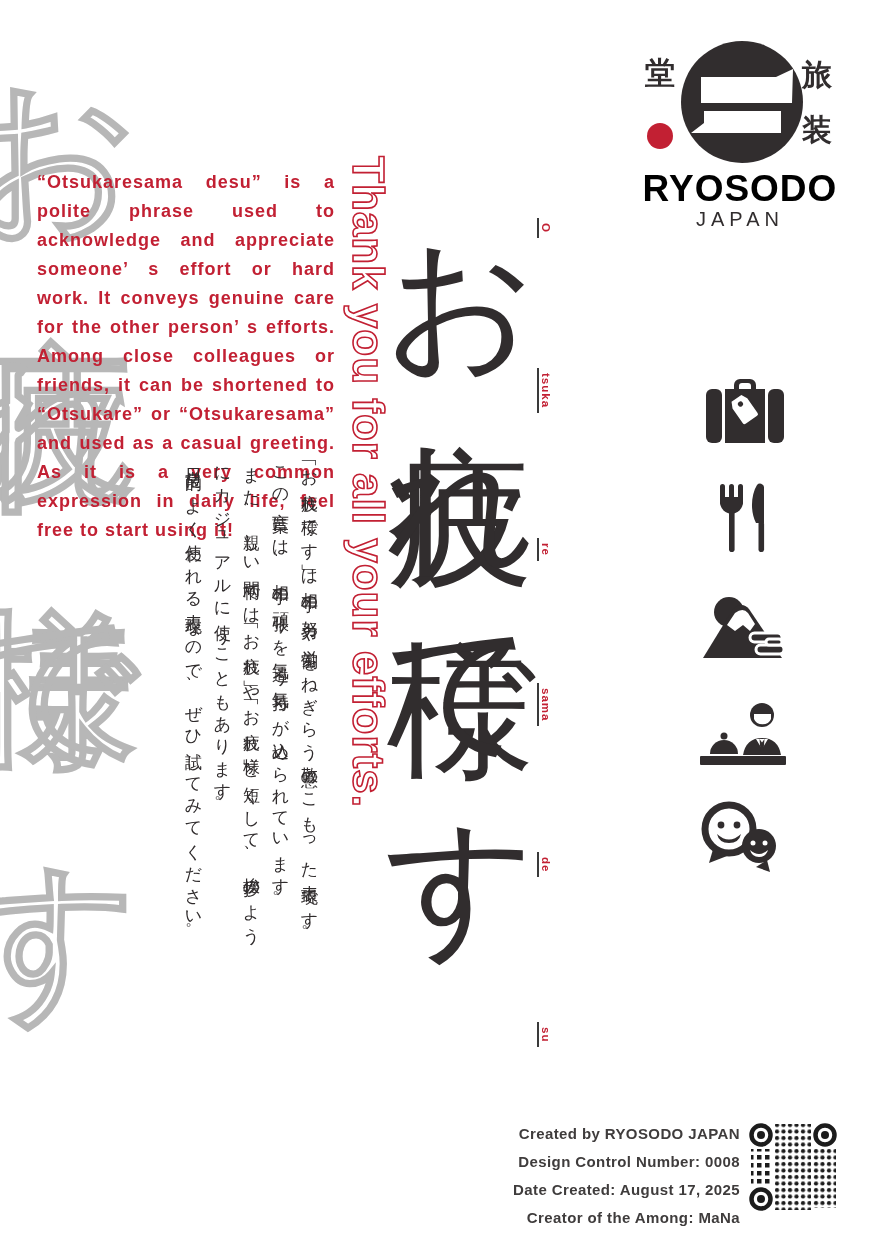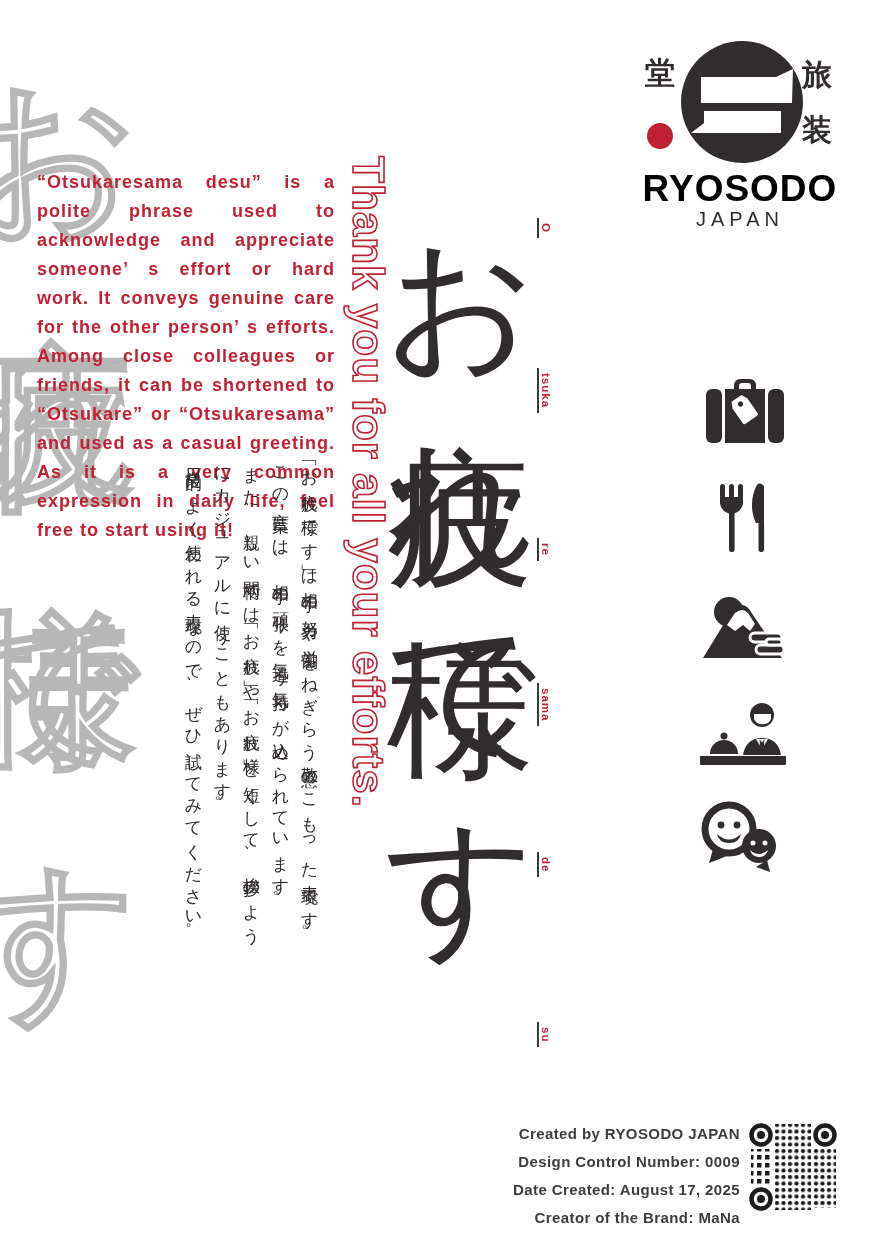--- a/index.html
+++ b/index.html
@@ -161,23 +161,23 @@
       <circle cx="61" cy="46" r="17" fill="#312d2e"></circle>
       <path d="M69,60 l3,12 l-14,-5 z" fill="#312d2e"></path>
       <circle cx="55" cy="43" r="2.5" fill="#ffffff"></circle>
       <circle cx="67" cy="43" r="2.5" fill="#ffffff"></circle>
       <path d="M52,50 q9,8 18,0 q-2,7 -9,7 q-7,0 -9,-7 z" fill="#ffffff"></path>
     </g>
   </svg>
 
   <div class="credits">
     <div>Created by RYOSODO JAPAN</div>
-    <div>Design Control Number: 0009</div>
+    <div>Design Control Number: 0008</div>
     <div>Date Created: August 17, 2025</div>
-    <div>Creator of the Brand: MaNa</div>
+    <div>Creator of the Among: MaNa</div>
   </div>
 
   <svg class="qr" width="90" height="90" viewBox="0 0 90 90">
     <defs>
       <pattern id="qrd" width="6.5" height="6.5" patternUnits="userSpaceOnUse">
         <circle cx="3" cy="3" r="2.1" fill="#1c1c1c"></circle>
       </pattern>
       <pattern id="qrd2" width="8" height="8" patternUnits="userSpaceOnUse">
         <rect x="1" y="1" width="4.5" height="4.5" fill="#1c1c1c"></rect>
       </pattern>

